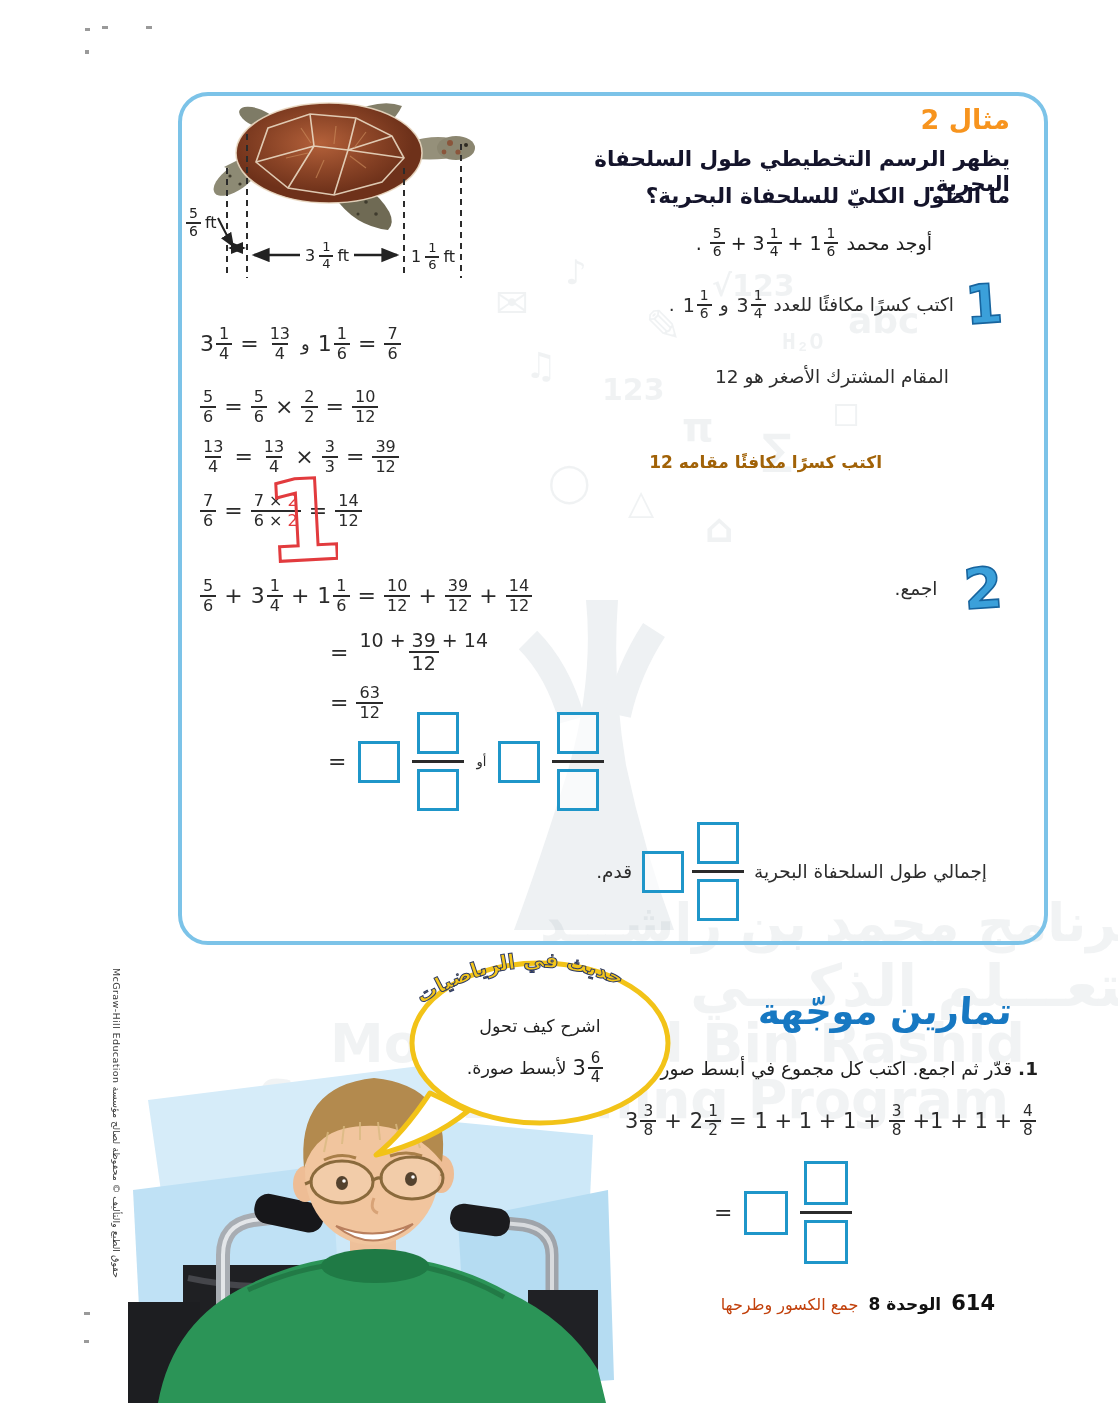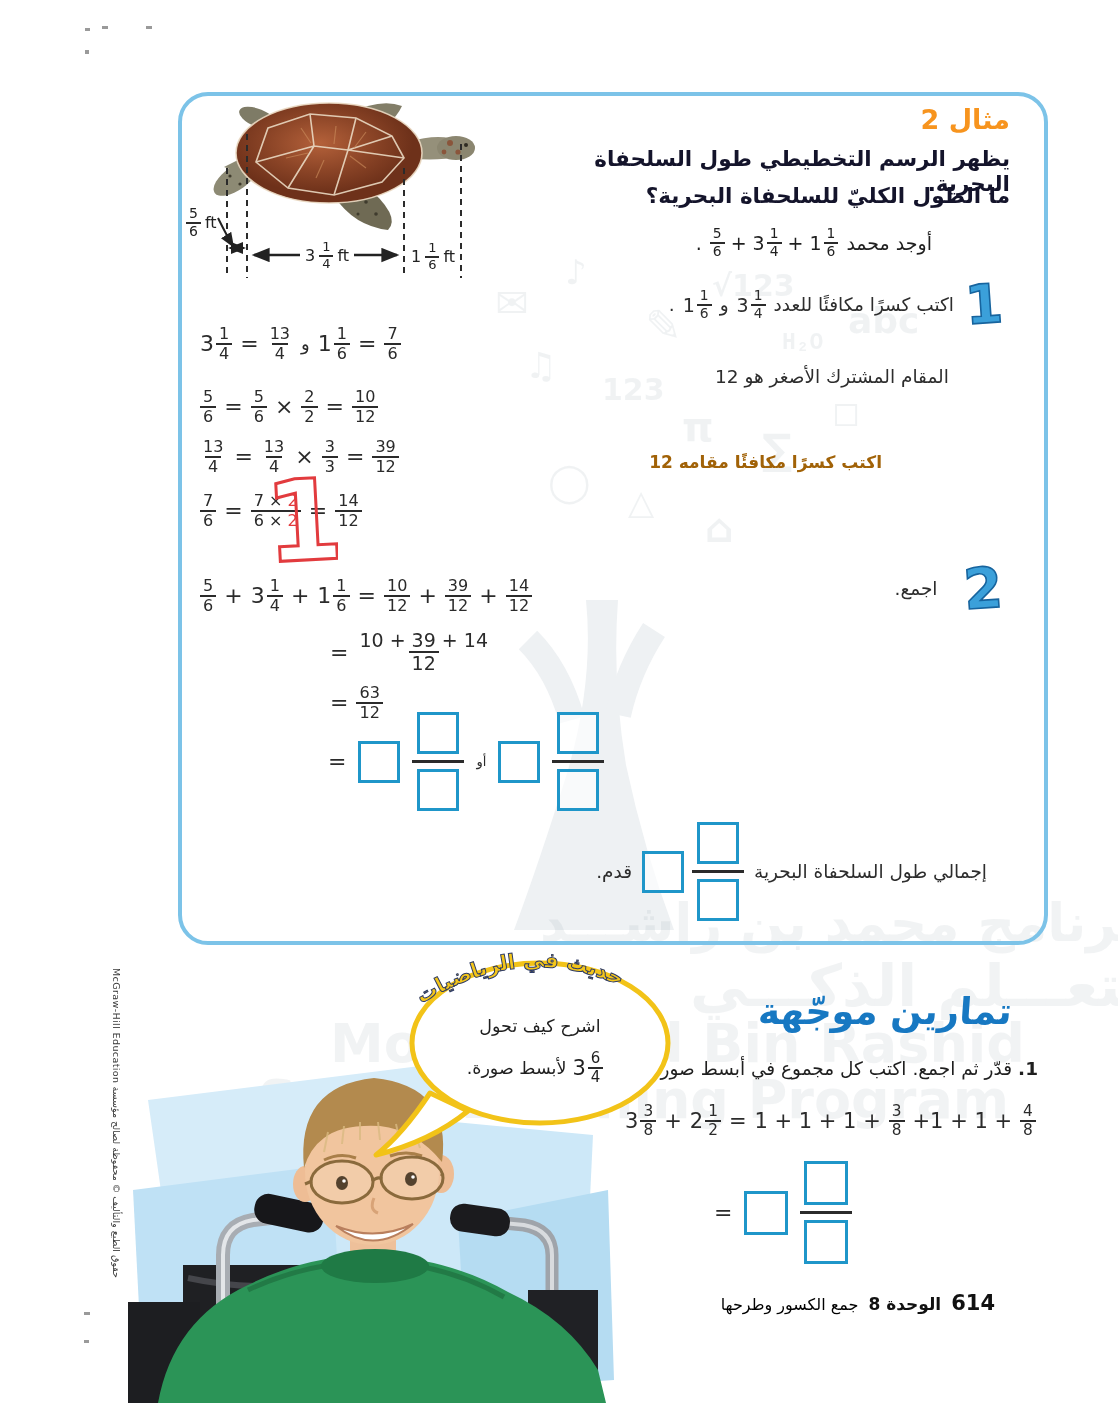--- a/index.html
+++ b/index.html
@@ -465,21 +465,21 @@
     <span class="fbx">
       <span class="bx" style="width:44px;height:44px;"></span>
       <span class="bar"></span>
       <span class="bx" style="width:44px;height:44px;"></span>
     </span>
   </div>
 
   <div class="rowr z2" style="left:690px;top:1291px;width:305px;justify-content:flex-start;gap:10px;align-items:baseline;">
     <span style="font-size:21px;font-weight:bold;color:#111;">614</span>
     <span style="font-size:17px;font-weight:bold;color:#111;">الوحدة 8</span>
-    <span style="font-size:16px;color:#000000;">جمع الكسور وطرحها</span>
+    <span style="font-size:16px;color:#c2410c;">جمع الكسور وطرحها</span>
   </div>
 
   <div class="abs rtl" style="left:122px;top:948px;width:330px;font-size:9.5px;color:#3a3a3a;letter-spacing:.4px;transform:rotate(90deg);transform-origin:0 0;z-index:2;">حقوق الطبع والتأليف © محفوظة لصالح مؤسسة McGraw-Hill Education</div>
 
   <svg class="abs z3" style="left:128px;top:1040px;" width="486" height="363" viewBox="0 0 486 363">
     <polygon points="20,60 300,25 340,200 45,235" fill="#d6ecf9"></polygon>
     <polygon points="5,150 280,115 320,330 15,345" fill="#bfe1f5"></polygon>
     <polygon points="200,70 465,95 455,305 215,315" fill="#cde8f8"></polygon>
     <polygon points="330,180 480,150 486,340 340,350" fill="#b5dcf2"></polygon>
 

